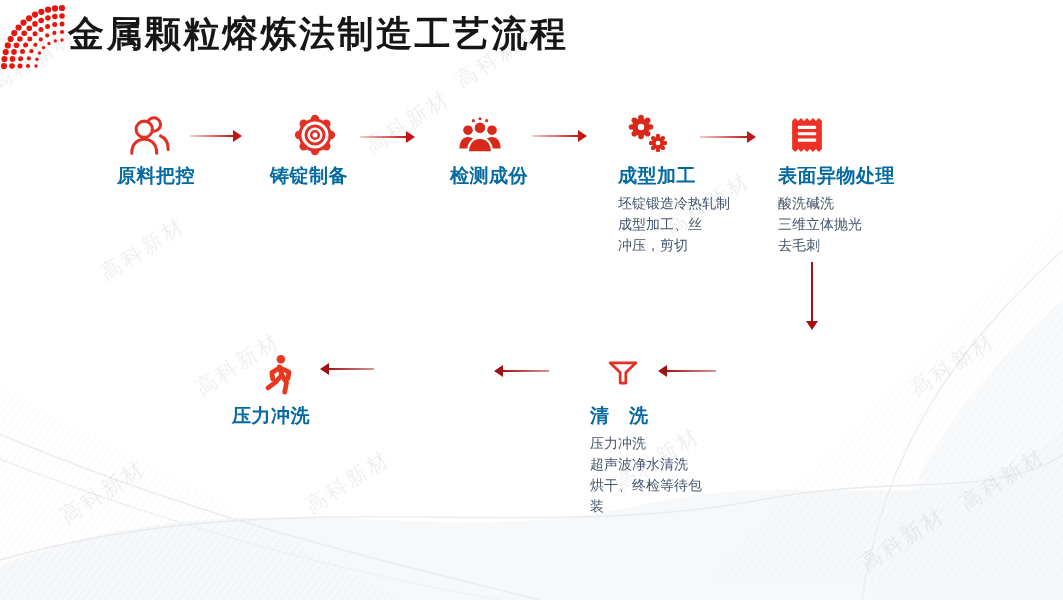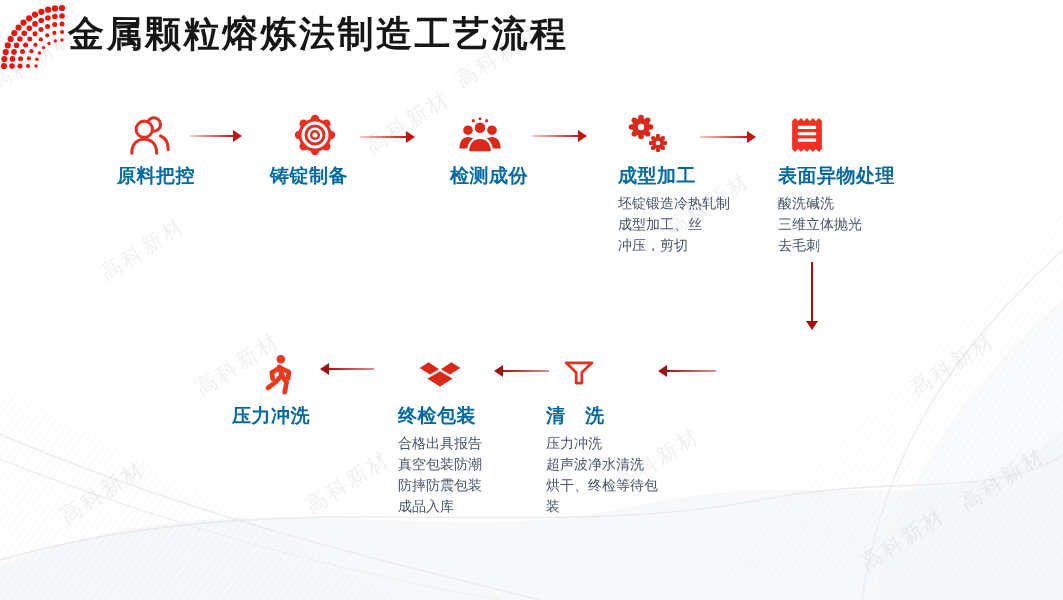--- a/index.html
+++ b/index.html
@@ -270,58 +270,39 @@
     <div class="shaft"></div>
       <div class="head"></div>
   </div>
 
 
   <div class="arr arr-l" style="left:658px;top:364px;width:58px">
     <div class="shaft"></div>
       <div class="head"></div>
   </div>
 
-  <div class="step" style="left:546px;top:350px">
+  <div class="step" style="left:590px;top:350px">
     <div class="icon" style="margin-left:16px">
       <svg width="34" height="36" viewBox="0 0 42 42">
         <path d="M5 6 h32 l-12.5 12 v13 h-7 v-13 z" fill="none" stroke="#E23124" stroke-width="3.4" stroke-linejoin="round"></path>
       </svg>
     </div>
     <h3>清　洗</h3>
     <div class="lines wrap118">
       <div class="ln">压力冲洗</div>
       <div class="ln">超声波净水清洗</div>
       <div class="ln">烘干、终检等待包装</div>
     </div>
   </div>
 
   <div class="arr arr-l" style="left:494px;top:364px;width:55px">
     <div class="shaft"></div>
       <div class="head"></div>
   </div>
 
-  <div class="step" style="left:398px;top:350px">
-    <div class="icon" style="margin-left:19px">
-      <svg width="46" height="36" viewBox="0 0 48 38">
-        <g fill="#D8291A">
-          <path d="M23 13 L12 5.5 L2.5 11.5 L13.5 18.5 Z"></path>
-          <path d="M25 13 L36 5.5 L45.5 11.5 L34.5 18.5 Z"></path>
-          <path d="M24 15 L10.5 23 L24 31.5 L37.5 23 Z"></path>
-        </g>
-        <path d="M11 24.5 L24 33 L37 24.5" fill="none" stroke="#fff" stroke-width="2.4"></path>
-      </svg>
-    </div>
-    <h3>终检包装</h3>
-    <div class="lines">
-      <div class="ln">合格出具报告</div>
-      <div class="ln">真空包装防潮</div>
-      <div class="ln">防摔防震包装</div>
-      <div class="ln">成品入库</div>
-    </div>
-  </div>
 
   <div class="arr arr-l" style="left:320px;top:362px;width:54px">
     <div class="shaft"></div>
       <div class="head"></div>
   </div>
 
   <div class="step" style="left:232px;top:350px">
     <div class="icon" style="margin-left:26px">
       <svg width="40" height="42" viewBox="0 0 40 44">
         <circle cx="23" cy="5.5" r="4.5" fill="#E8391F"></circle>

